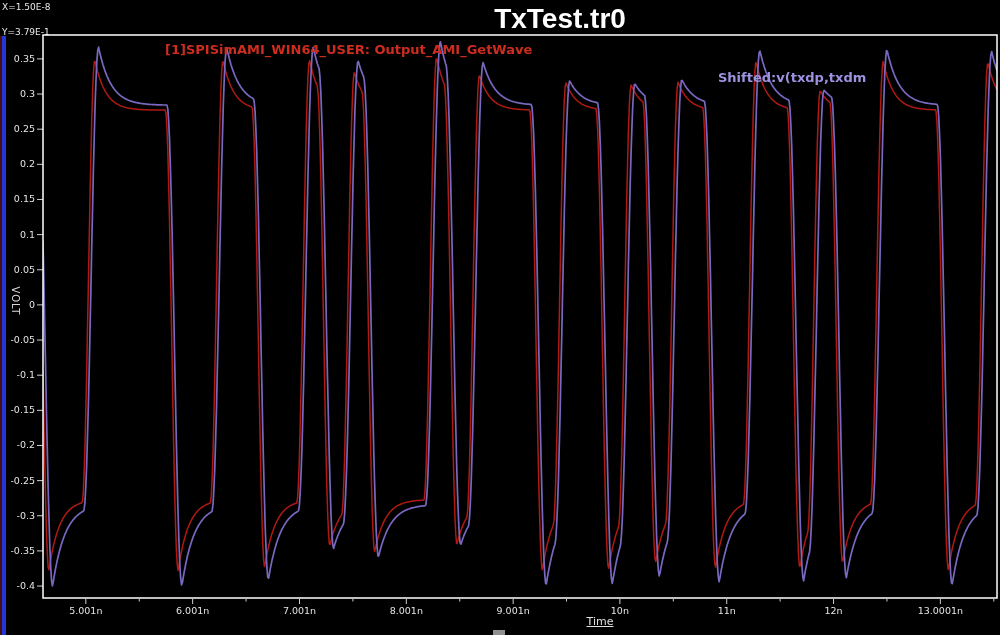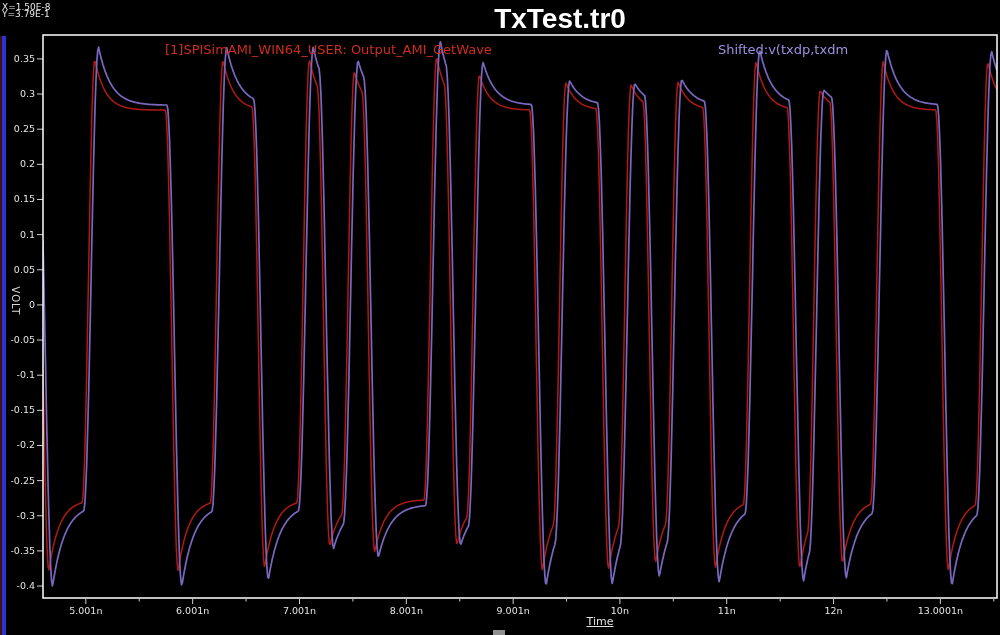--- a/index.html
+++ b/index.html
@@ -1,23 +1,23 @@
 <!DOCTYPE html>
 <html><head>
 <meta charset="utf-8">
 <style>
   html,body{margin:0;padding:0;background:#000;}
   body{width:1000px;height:635px;position:relative;overflow:hidden;font-family:"DejaVu Sans",sans-serif;}
   .readout{position:absolute;left:2px;color:#e9e9e9;font-size:9px;line-height:11px;white-space:pre;}
   #readout-x{top:2px}
-  #readout-y{top:9px}
+  #readout-y{top:27px}
   .title{position:absolute;top:3px;left:120px;width:880px;text-align:center;color:#ffffff;font-size:28px;font-weight:bold;font-family:"Liberation Sans","DejaVu Sans",sans-serif;}
-  .legend{position:absolute;top:42px;font-size:13px;font-weight:400;white-space:pre;}
+  .legend{position:absolute;top:42px;font-size:13px;font-weight:700;white-space:pre;}
   #legend-ami{left:165px;}
-  #legend-shifted{left:718px;}
+  #legend-shifted{left:718px;margin-top:28px;}
   .ylab{position:absolute;left:-1px;top:295px;width:32px;height:12px;color:#d8d8d8;font-size:10px;transform:rotate(90deg);text-align:center;letter-spacing:1px;}
   .xlab{position:absolute;left:560px;top:615px;width:80px;text-align:center;color:#e0e0e0;font-size:11px;text-decoration:underline;}
   .stripe-maroon{position:absolute;left:0;top:36px;width:2px;height:599px;background:#47100e;}
   .stripe-blue{position:absolute;left:2px;top:36px;width:4px;height:599px;background:#2635d8;}
   .artifact{position:absolute;left:493px;top:630px;width:12px;height:5px;background:#8f8f8f;}
   svg{position:absolute;left:0;top:0;}
   svg text{font-family:"DejaVu Sans",sans-serif;}
 </style>
 </head>
 <body>

